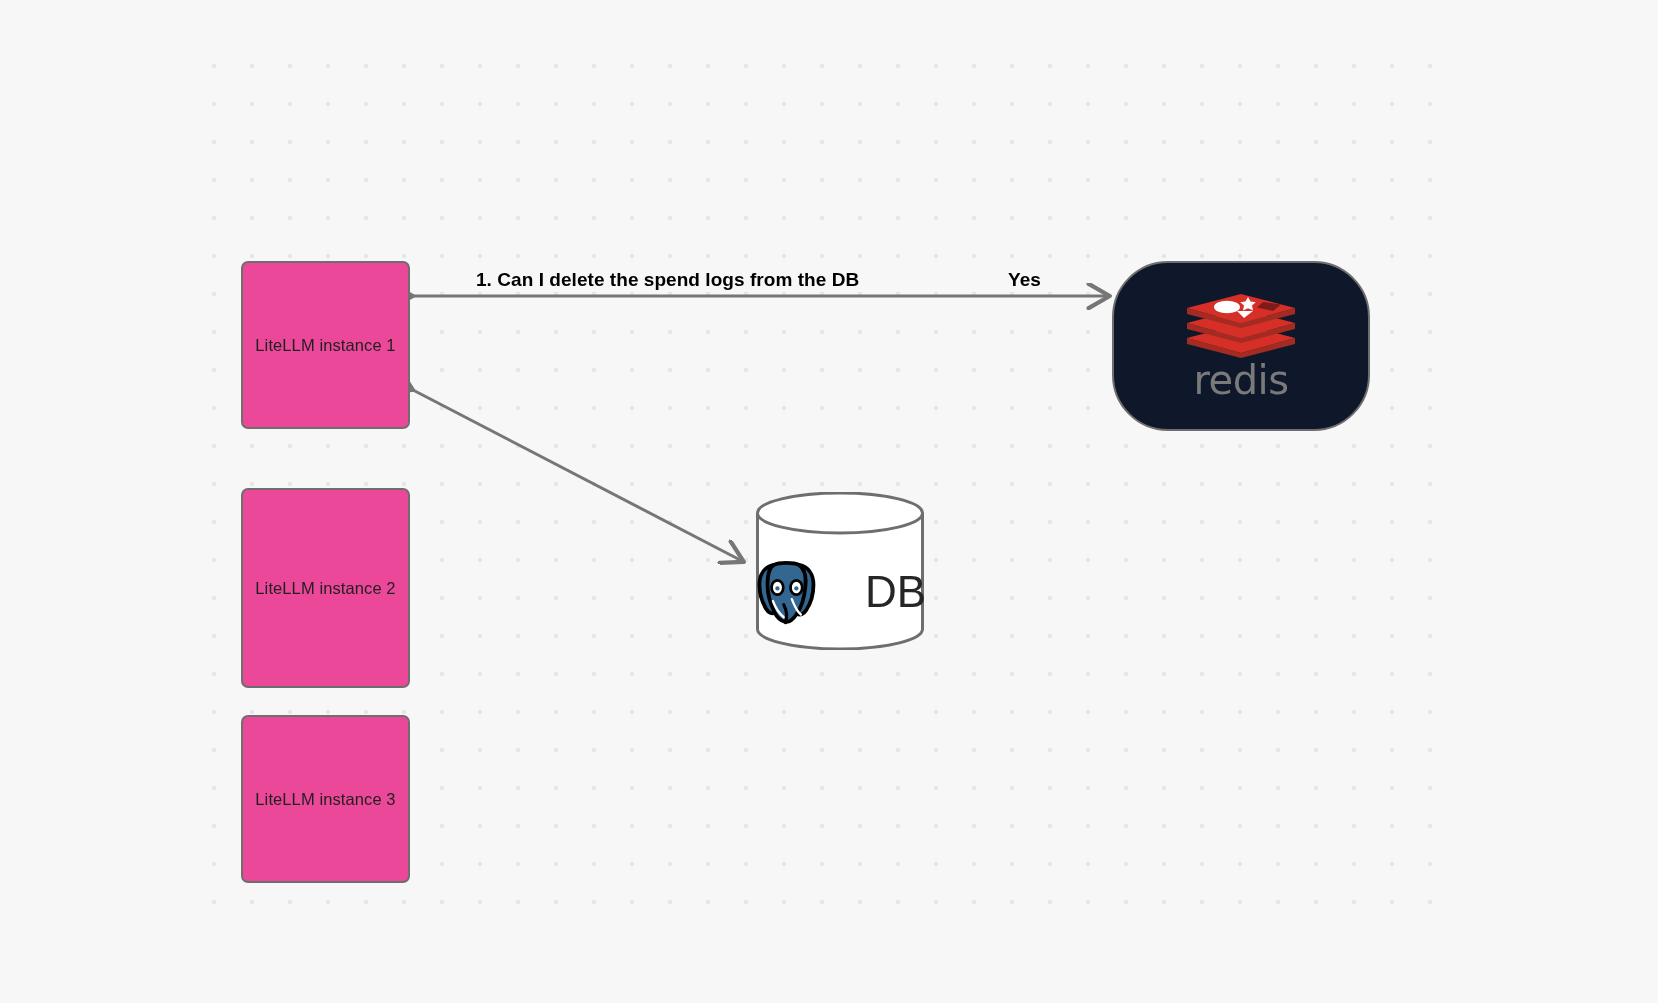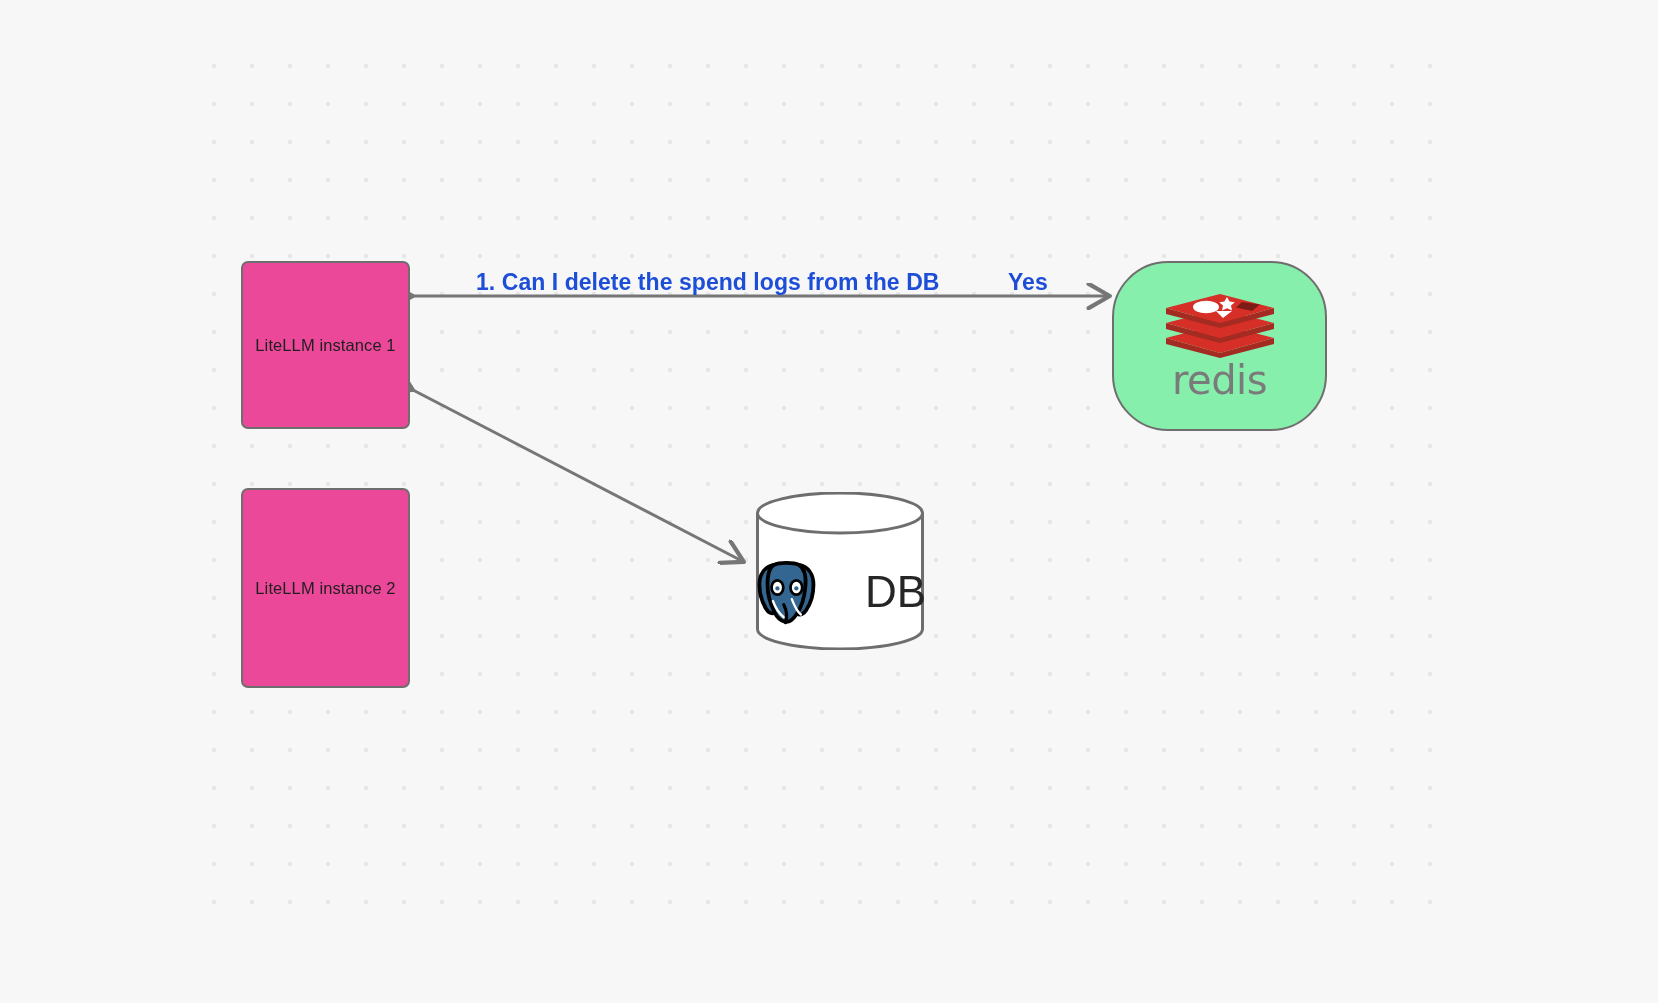--- a/index.html
+++ b/index.html
@@ -60,24 +60,24 @@
   }
   #node-litellm-1 { left: 241px; top: 261px; width: 169px; height: 168px; }
   #node-litellm-2 { left: 241px; top: 488px; width: 169px; height: 200px; }
   #node-litellm-3 { left: 241px; top: 715px; width: 169px; height: 168px; }
 
   
   #node-redis {
     position: absolute;
     left: 1112px;
     top: 261px;
-    width: 215px;
+    width: 258px;
     height: 170px;
     box-sizing: border-box;
-    background: #86efac;
+    background: #0f172a;
     border: 2.5px solid #6e6e6e;
     border-radius: 56px;
     display: flex;
     flex-direction: column;
     align-items: center;
     justify-content: center;
   }
   #redis-logo-wrap {
     width: 116px;
     height: 108px;
@@ -124,22 +124,22 @@
     font-family: "Liberation Sans", sans-serif;
     line-height: 1;
     margin-left: -2px;
   }
 
   
   .edge-label {
     position: absolute;
     font-family: "Liberation Sans", sans-serif;
     font-weight: bold;
-    font-size: 23px;
-    color: #1d4ed8;
+    font-size: 19px;
+    color: #000000;
     white-space: nowrap;
     letter-spacing: 0.05px;
   }
   #label-step-1 { left: 476px; top: 269px; }
   #label-yes    { left: 1008px; top: 269px; }
   #label-step-2 { left: 552px; top: 435px; }
 </style>
 </head>
 <body>
 
@@ -169,20 +169,23 @@
   </svg>
 
   <div class="node-box" id="node-litellm-1">
     <span class="node-label">LiteLLM instance 1</span>
   </div>
 
   <div class="node-box" id="node-litellm-2">
     <span class="node-label">LiteLLM instance 2</span>
   </div>
 
+  <div class="node-box" id="node-litellm-3">
+    <span class="node-label">LiteLLM instance 3</span>
+  </div>
 
   <div id="node-redis">
     <div id="redis-logo-wrap">
       <svg width="112" height="66" viewBox="0 0 112 66">
 
         <path d="M2 46 L56 61 L110 46 L110 52 L56 66 L2 52 Z" fill="#a32b22"></path>
         <path d="M2 46 L56 32 L110 46 L56 61 Z" fill="#d62f27"></path>
 
         <path d="M2 31 L56 46 L110 31 L110 37 L56 51 L2 37 Z" fill="#a32b22"></path>
         <path d="M2 31 L56 17 L110 31 L56 46 Z" fill="#d62f27"></path>

